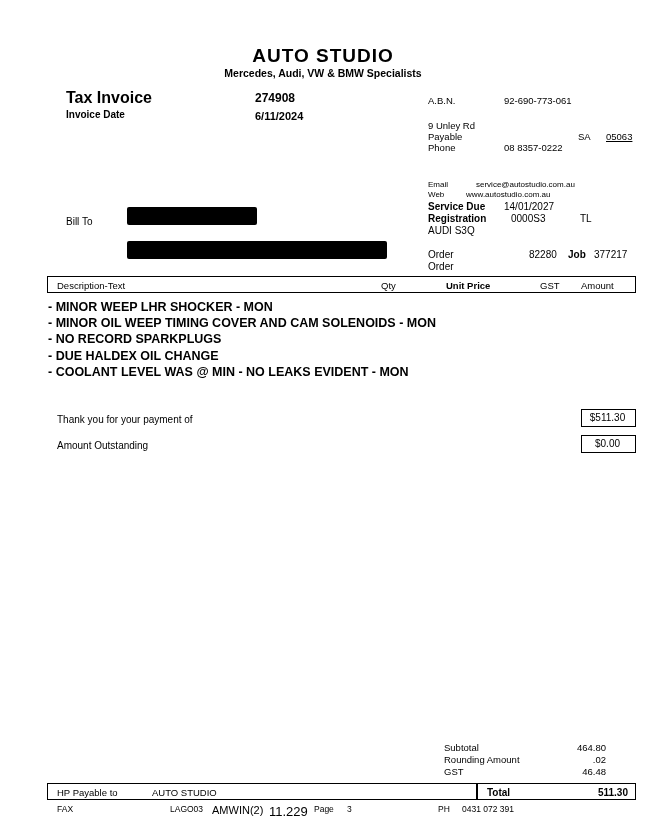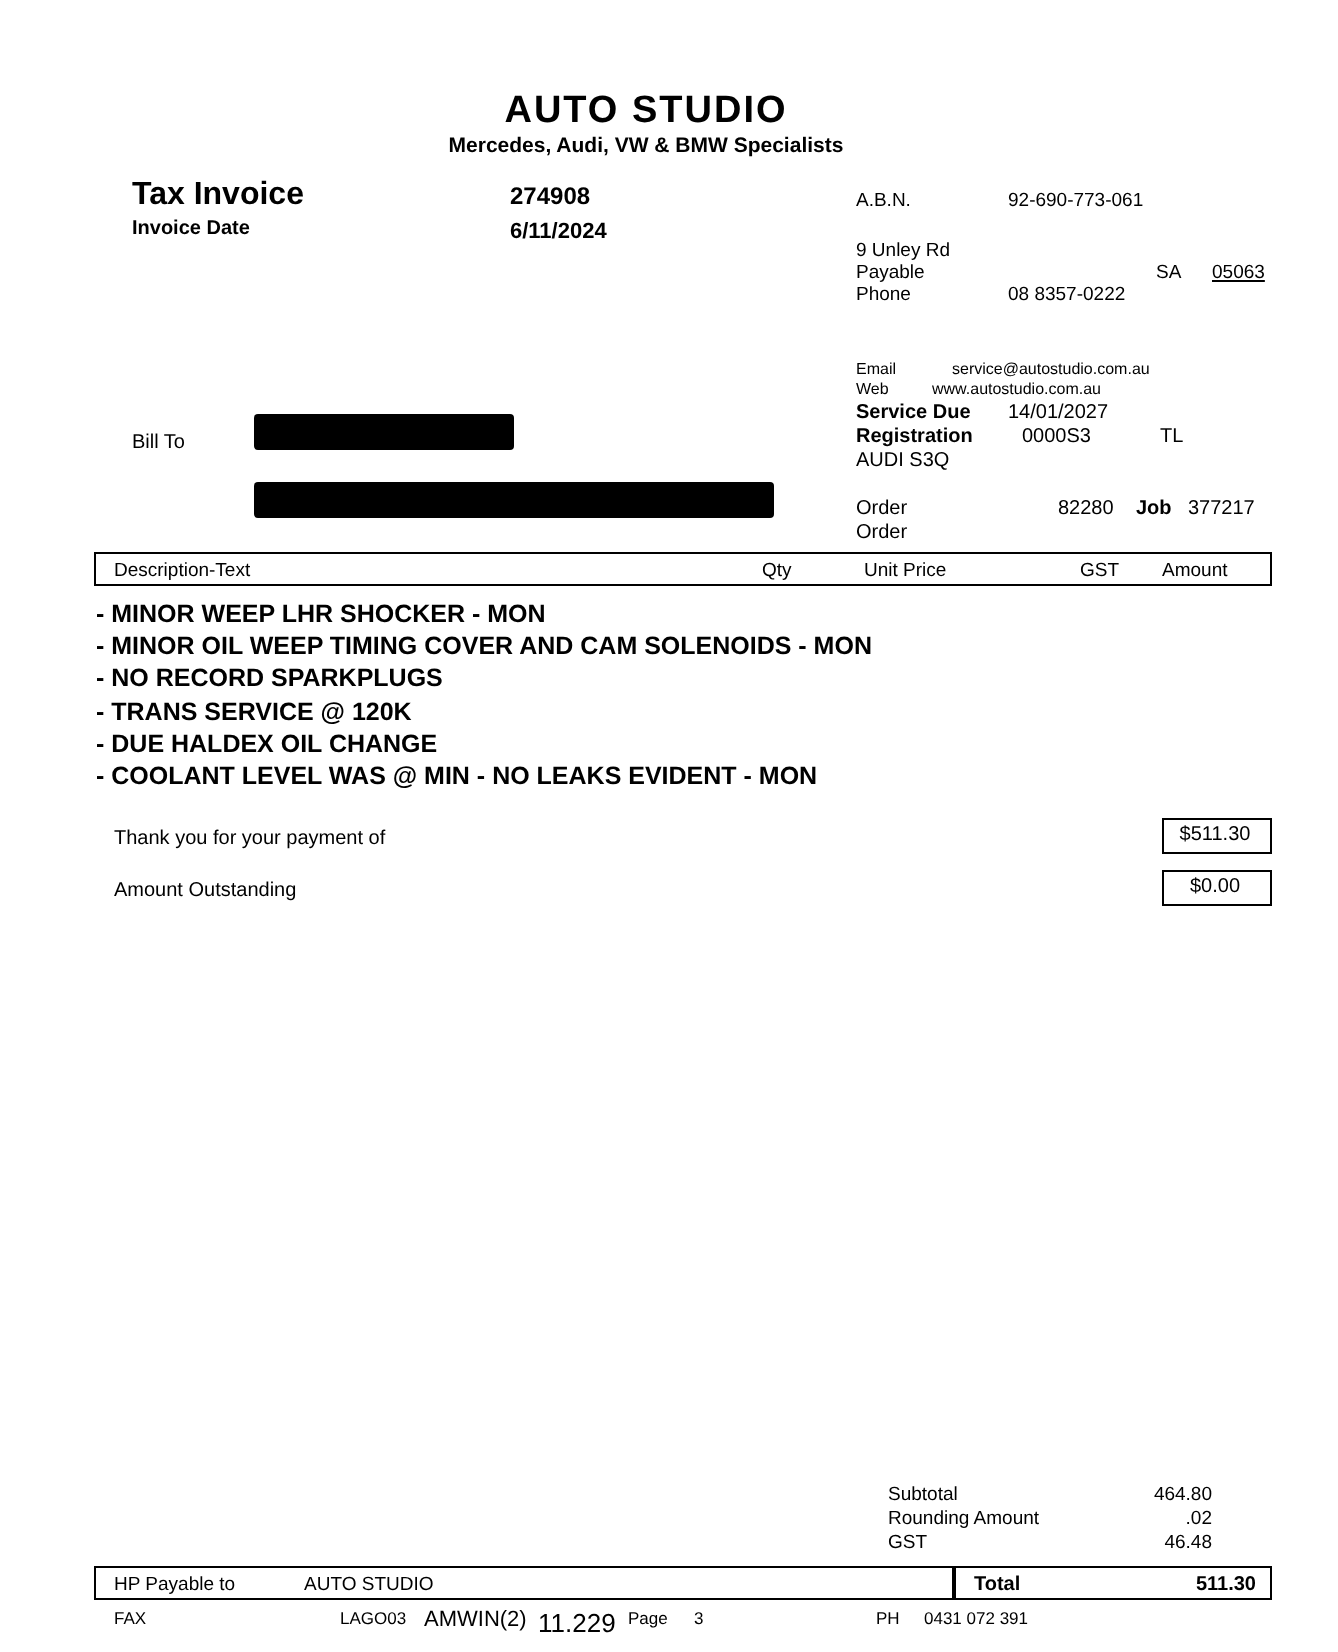--- a/index.html
+++ b/index.html
@@ -104,21 +104,21 @@
 
   
   .table-head {
     left: 47px; top: 276px;
     width: 589px; height: 17px;
     border: 1px solid #000000;
     box-sizing: border-box;
   }
   .th-desc { left: 57px; top: 280px; font-size: 9.5px; }
   .th-qty { left: 381px; top: 280px; font-size: 9.5px; }
-  .th-unit { left: 432px; top: 280px; font-size: 9.5px; }
+  .th-unit { left: 446px; top: 280px; font-size: 9.5px; font-weight: bold; }
   .th-gst { left: 540px; top: 280px; font-size: 9.5px; }
   .th-amount { left: 581px; top: 280px; font-size: 9.5px; }
 
   .line-items { left: 48px; top: 299px; width: 580px; }
   .line-item {
     font-size: 12.5px;
     font-weight: bold;
     line-height: 16.2px;
     white-space: nowrap;
   }
@@ -234,21 +234,20 @@
   <div class="abs th-desc">Description-Text</div>
   <div class="abs th-qty">Qty</div>
   <div class="abs th-unit">Unit Price</div>
   <div class="abs th-gst">GST</div>
   <div class="abs th-amount">Amount</div>
 
   <div class="abs line-items">
     <div class="line-item">- MINOR WEEP LHR SHOCKER - MON</div>
     <div class="line-item">- MINOR OIL WEEP TIMING COVER AND CAM SOLENOIDS - MON</div>
     <div class="line-item">- NO RECORD SPARKPLUGS</div>
-    <div class="line-item">- TRANS SERVICE @ 120K</div>
     <div class="line-item">- DUE HALDEX OIL CHANGE</div>
     <div class="line-item">- COOLANT LEVEL WAS @ MIN - NO LEAKS EVIDENT - MON</div>
   </div>
 
   <div class="abs thankyou">Thank you for your payment of</div>
   <div class="abs pay-box"></div>
   <div class="abs pay-value">$511.30</div>
 
   <div class="abs outstanding-label">Amount Outstanding</div>
   <div class="abs out-box"></div>

